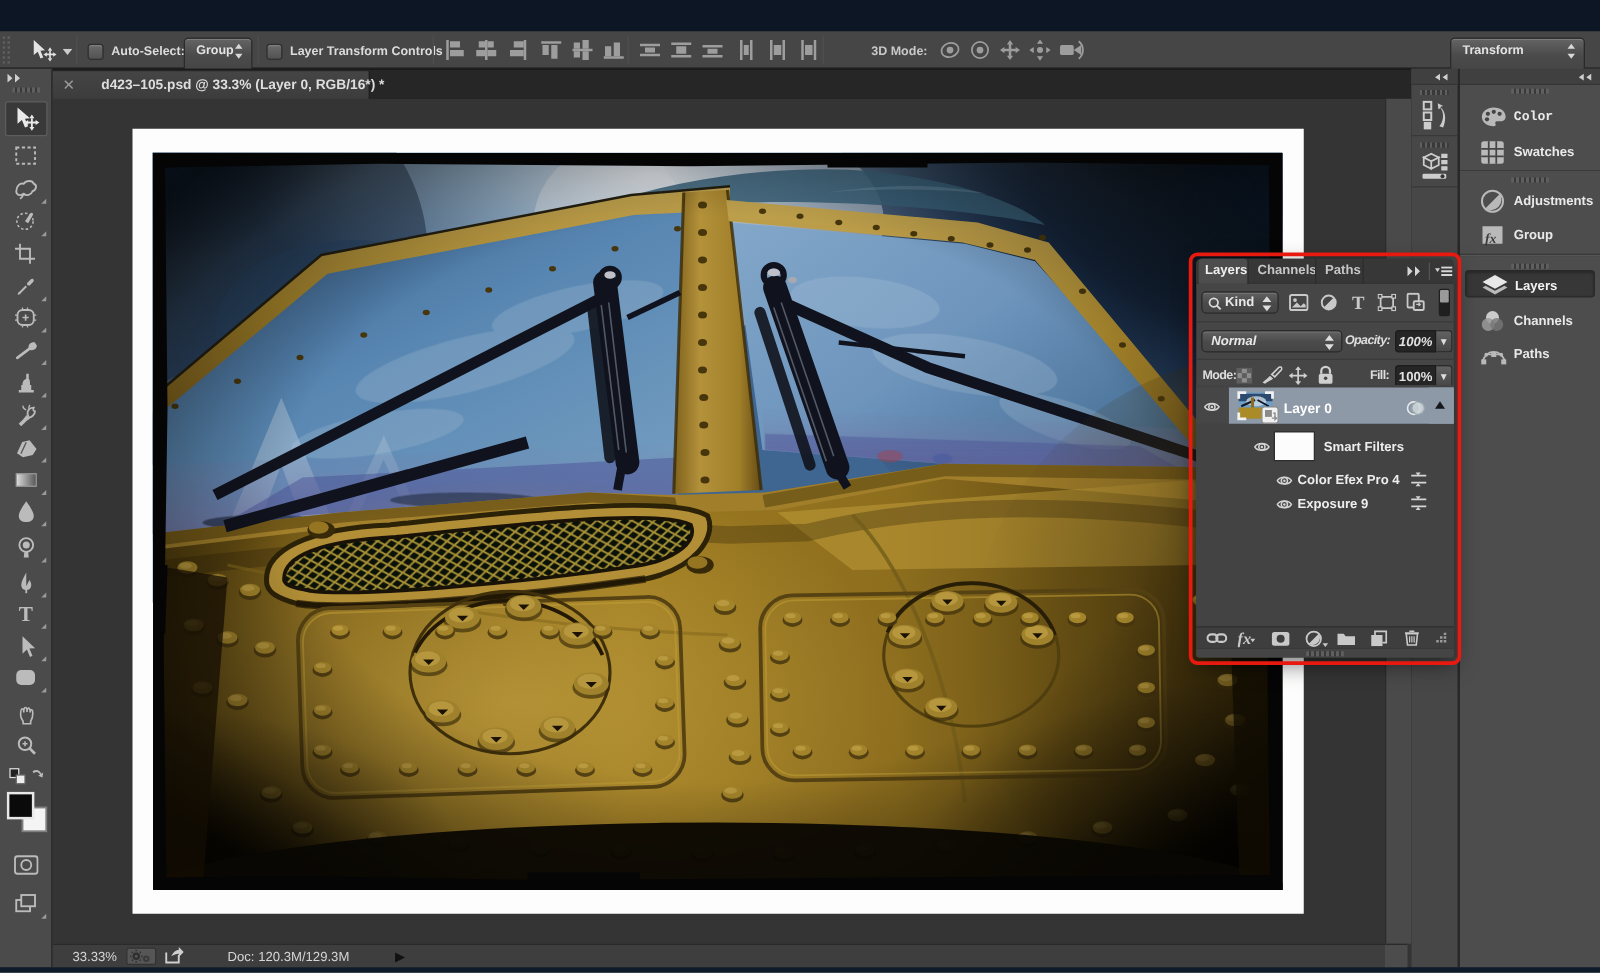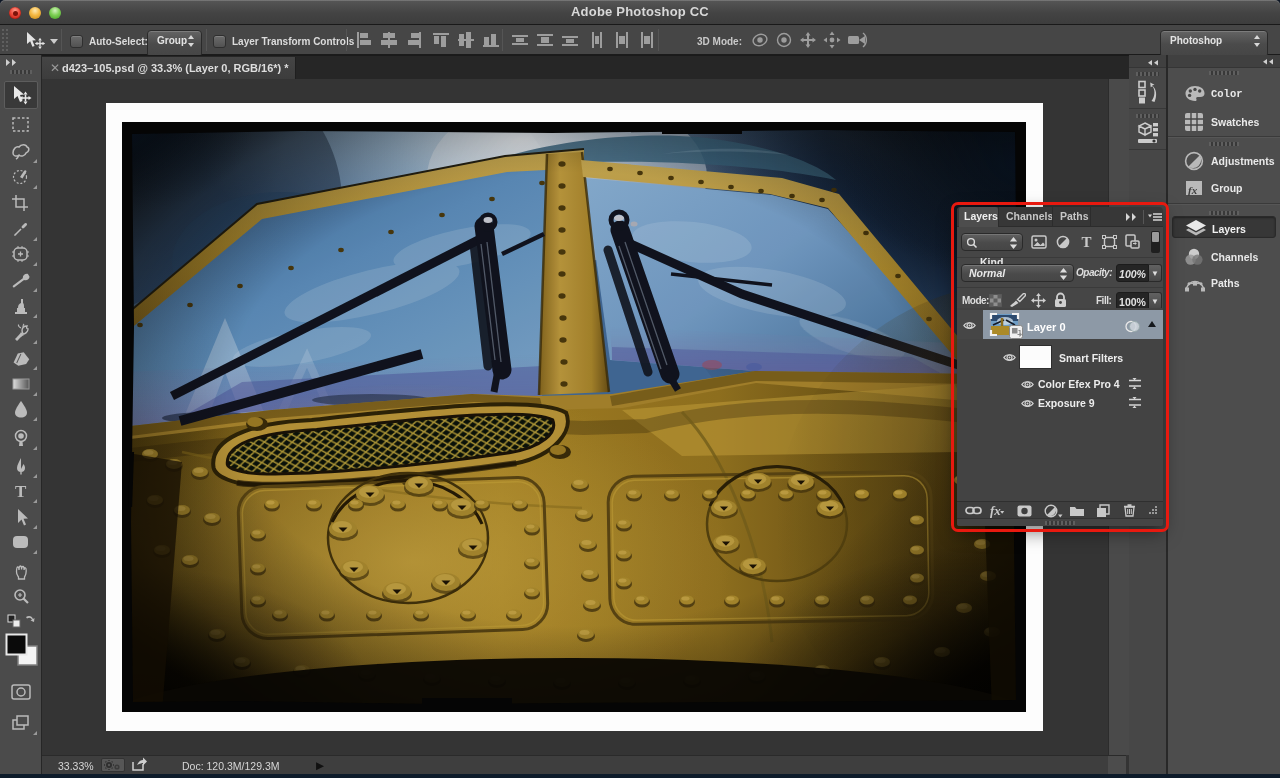--- a/index.html
+++ b/index.html
@@ -31,21 +31,21 @@
 .dropdown .lbl { position:absolute; left:9px; top:4px; }
 .updown { position:absolute; right:5px; top:4px; width:9px; height:12px; }
 .updown::before { content:""; position:absolute; left:1px; top:0; border-left:3.5px solid transparent; border-right:3.5px solid transparent; border-bottom:4.5px solid #d8d8d8; }
 .updown::after { content:""; position:absolute; left:1px; bottom:0; border-left:3.5px solid transparent; border-right:3.5px solid transparent; border-top:4.5px solid #d8d8d8; }
 
 
 #tabbar { left:42px; top:55px; width:1087px; height:24px; background:#262626; border-top:1px solid #1a1a1a;}
 #doctab { left:0px; top:1px; width:254px; height:23px; background:linear-gradient(#454545,#3c3c3c); border-right:1px solid #1f1f1f;
   color:#dedede; font-size:11px; font-weight:bold; }
 #doctab .x { position:absolute; left:8px; top:4px; color:#9a9a9a; font-size:12px; font-weight:normal;}
-#doctab .t { position:absolute; left:20px; top:5px; white-space:nowrap;}
+#doctab .t { position:absolute; left:39px; top:5px; white-space:nowrap;}
 
 
 #toolbar { left:0; top:55px; width:42px; height:719px; background:#4b4b4b; border-right:1px solid #262626; }
 .tool { position:absolute; left:4px; width:34px; height:26px; }
 .tool svg { position:absolute; left:50%; top:50%; transform:translate(-50%,-50%); }
 .tool.sel { background:#393939; border:1px solid #5d5d5d; border-radius:2px; }
 .fo { position:absolute; right:1px; bottom:1px; width:0; height:0; border-left:4px solid transparent; border-bottom:4px solid #9a9a9a; }
 
 
 #canvas { left:42px; top:79px; width:1087px; height:695px; background:#343434; }
@@ -76,26 +76,20 @@
 .combo { position:absolute; border-radius:4px; border:1px solid #2a2a2a; background:linear-gradient(#616161,#4a4a4a 55%,#464646);
   box-shadow:inset 0 1px 0 rgba(255,255,255,.14); color:#e8e8e8; font-size:10.5px; font-weight:bold; }
 .valbox { position:absolute; background:#252525; border:1px solid #1c1c1c; border-radius:3px 0 0 3px; color:#e2e2e2; font-size:10.5px; font-weight:bold; text-align:center; }
 .valbtn { position:absolute; width:13px; border:1px solid #2a2a2a; border-left:none; border-radius:0 3px 3px 0; background:linear-gradient(#616161,#474747); color:#ddd; font-size:8px; text-align:center;}
 .lbl2 { position:absolute; color:#dedede; font-size:10px; font-weight:bold; letter-spacing:-0.5px; }
 </style>
 </head>
 <body>
 <div id="page">
 
-  <div id="titlebar" class="abs">
-    <div id="tl-r" class="tl abs"></div>
-      <div id="tl-y" class="tl abs"></div>
-      <div id="tl-g" class="tl abs"></div>
-    <div class="title abs">Adobe Photoshop CC</div>
-  </div>
 
   <div id="optionsbar" class="abs">
     <svg class="abs" style="left:2px;top:4px;" width="8" height="22">
         <g fill="#5f5f5f">
       <rect x="0" y="0" width="2" height="2"></rect>
           <rect x="4" y="0" width="2" height="2"></rect>
           <rect x="0" y="4" width="2" height="2"></rect>
           <rect x="4" y="4" width="2" height="2"></rect>
           <rect x="0" y="8" width="2" height="2"></rect>
           <rect x="4" y="8" width="2" height="2"></rect>
@@ -211,21 +205,21 @@
         <rect x="57" y="5" width="2" height="10"></rect>
           <rect x="53" y="9" width="10" height="2"></rect>
         <circle cx="82" cy="10" r="2.4"></circle>
         <path d="M82 1.5 l-2.5 3.5 h5z M82 18.5 l-2.5-3.5 h5z M73.5 10 l3.5-2.5 v5z M90.5 10 l-3.5-2.5 v5z"></path>
         <rect x="98" y="6" width="11" height="8" rx="1.5"></rect>
         <path d="M109 10 l6-4 v8z"></path>
         <path d="M113 3 a9 9 0 0 1 0 14" stroke="#9d9d9d" fill="none" stroke-width="1.4"></path>
       </g>
     </svg>
     <div class="dropdown abs" style="left:1160px; width:108px;">
-        <span class="lbl">Photoshop</span>
+        <span class="lbl">Transform</span>
         <span class="updown"></span>
       </div>
   </div>
 
   <div id="tabbar" class="abs">
     <div id="doctab" class="abs">
         <span class="x">✕</span>
         <span class="t">d423–105.psd @ 33.3% (Layer 0, RGB/16*) *</span>
       </div>
   </div>
@@ -1231,21 +1225,21 @@
           <path d="M0 1.5 l4 0 -2 3z" fill="#d5d5d5"></path>
           <path d="M5 1 h9 M5 4 h9 M5 7 h9" stroke="#d5d5d5" stroke-width="1.6"></path>
         </svg>
     </div>
     <div class="lprow" style="top:20px; height:31px; border-bottom:1px solid #3a3a3a;">
       <div class="combo" style="left:4px; top:6px; width:62px; height:18px;">
         <svg style="position:absolute;left:4px;top:3px;" width="12" height="12">
             <circle cx="5" cy="5" r="3.4" fill="none" stroke="#ddd" stroke-width="1.4"></circle>
             <path d="M7.5 7.5 l3 3" stroke="#ddd" stroke-width="1.6"></path>
           </svg>
-        <span style="position:absolute;left:18px;top:2px;margin-top:20px;">Kind</span>
+        <span style="position:absolute;left:18px;top:2px;">Kind</span>
         <svg style="position:absolute;right:4px;top:3px;" width="9" height="12">
             <path d="M4.5 0 l3.6 4.6 h-7.2z M4.5 12 l3.6-4.6 h-7.2z" fill="#ddd"></path>
           </svg>
       </div>
       <svg class="abs" style="left:74px;top:8px;" width="16" height="14" viewBox="0 0 16 14">
           <rect x="1" y="1" width="14" height="12" rx="1.5" fill="none" stroke="#c9c9c9" stroke-width="1.5"></rect>
           <circle cx="5" cy="5" r="1.5" fill="#c9c9c9"></circle>
           <path d="M2.5 11 l4-4 3 3 2.5-2.5 1.5 1.5 v2z" fill="#c9c9c9"></path>
         </svg>
       <svg class="abs" style="left:99px;top:8px;" width="14" height="14" viewBox="0 0 14 14">

